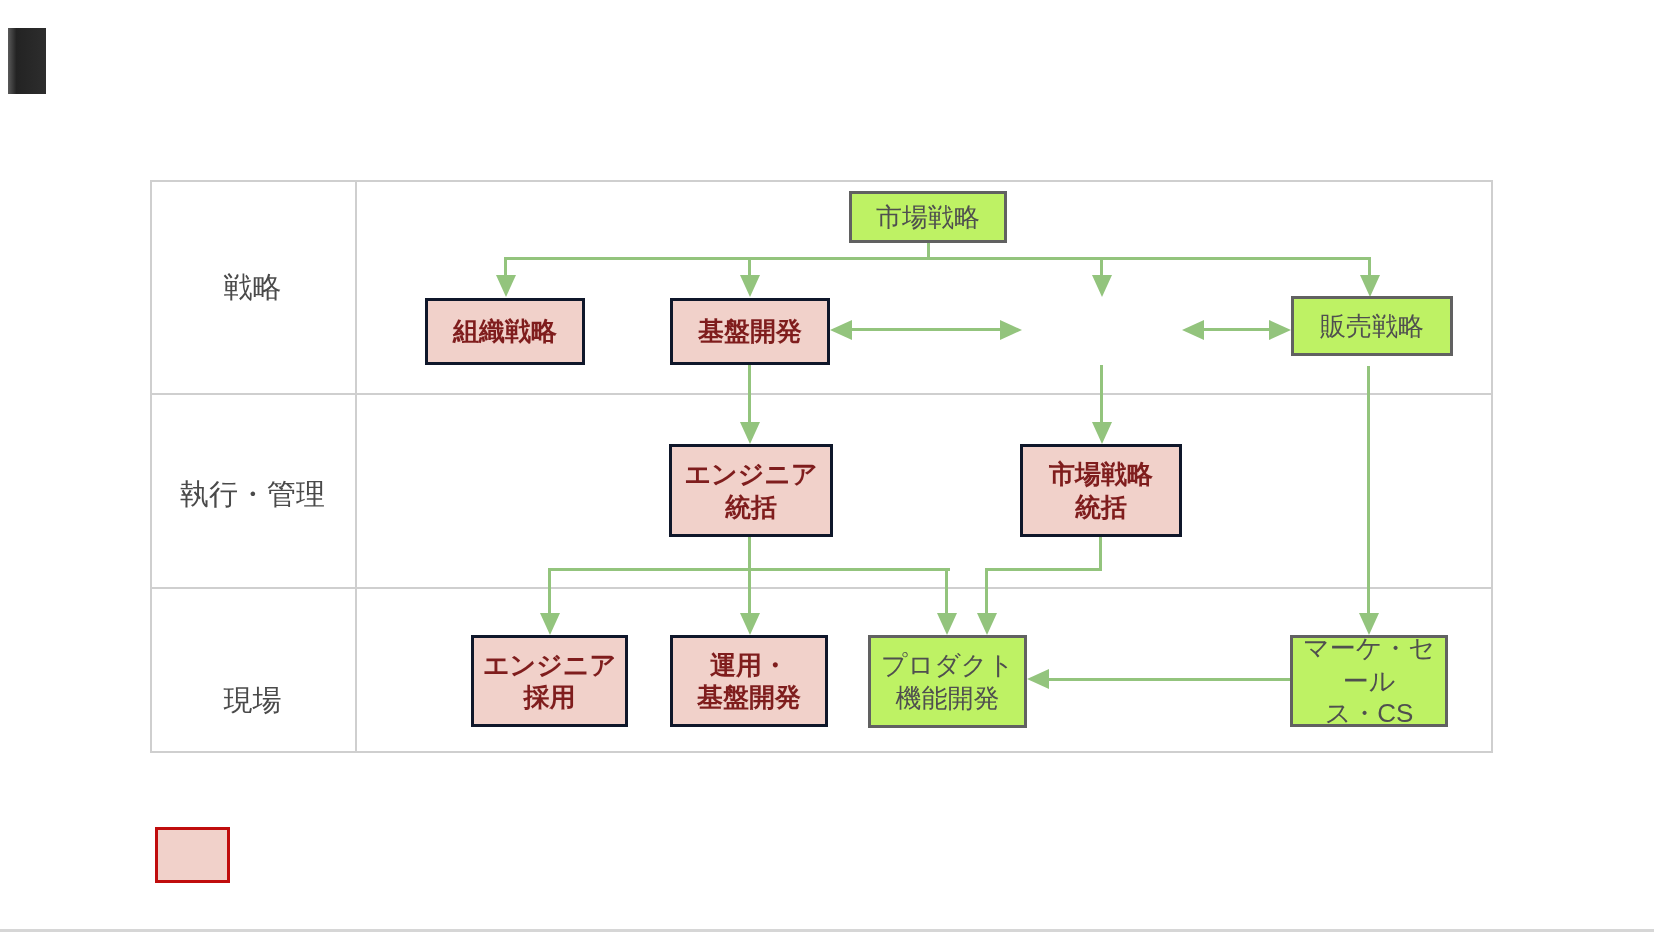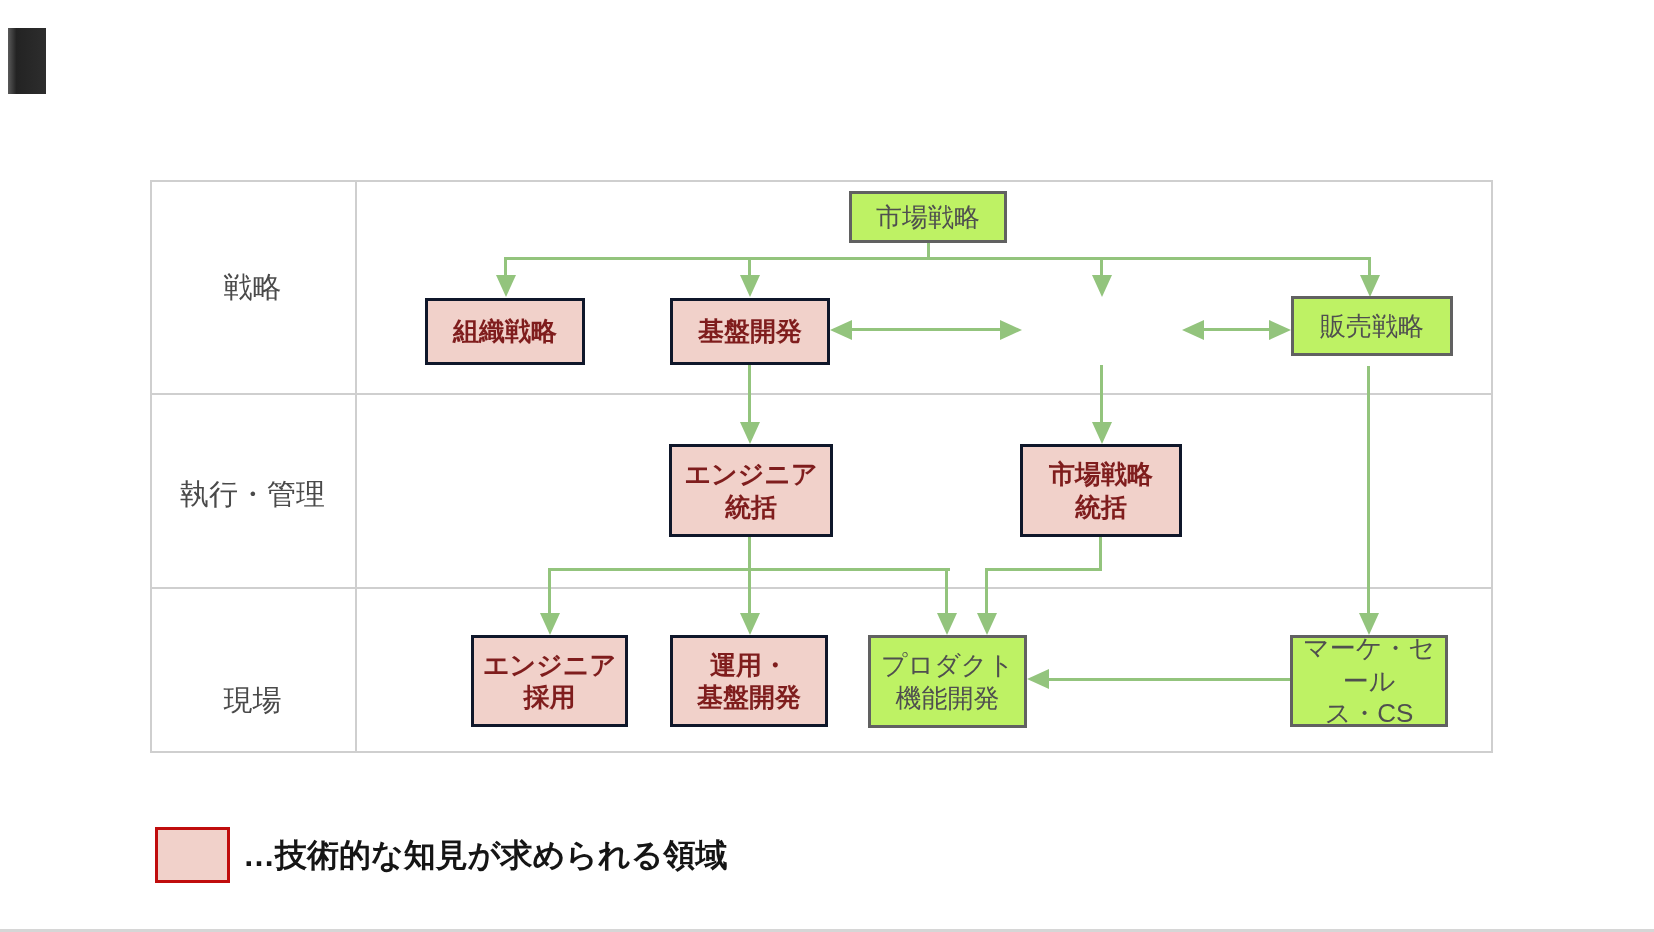--- a/index.html
+++ b/index.html
@@ -122,16 +122,15 @@
   <div class="node pink n-recruit">エンジニア
 採用</div>
   <div class="node pink n-opsinfra">運用・
 基盤開発</div>
   <div class="node white n-proddev">プロダクト
 機能開発</div>
   <div class="node white n-mktsales">マーケ・セール
 ス・CS</div>
 
   <div class="legend-swatch"></div>
-  <div class="legend-text">…技術的な知見が求められる領域</div>
 
   <div class="bottom-edge"></div>
 </div>
 
 </body></html>

